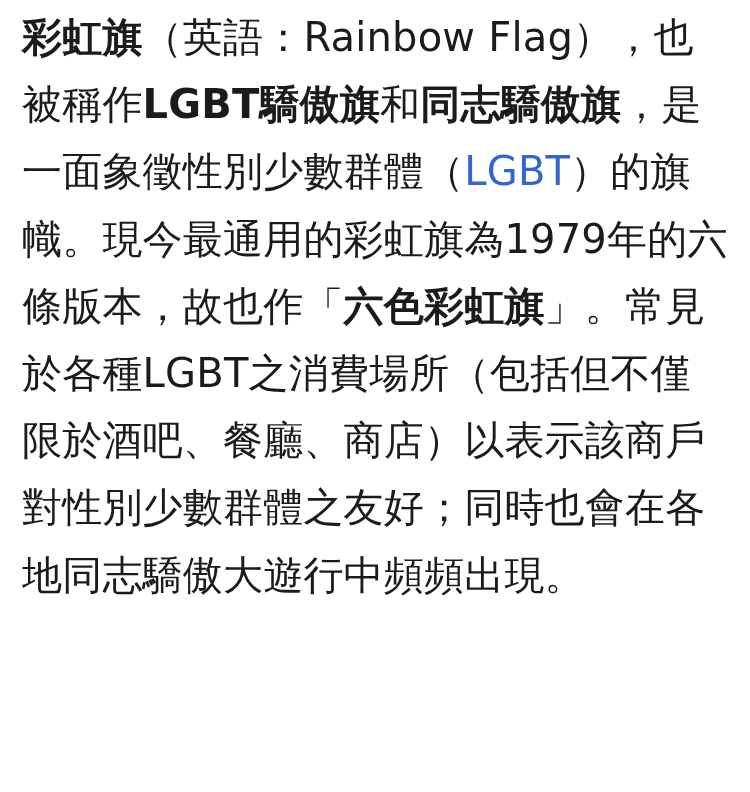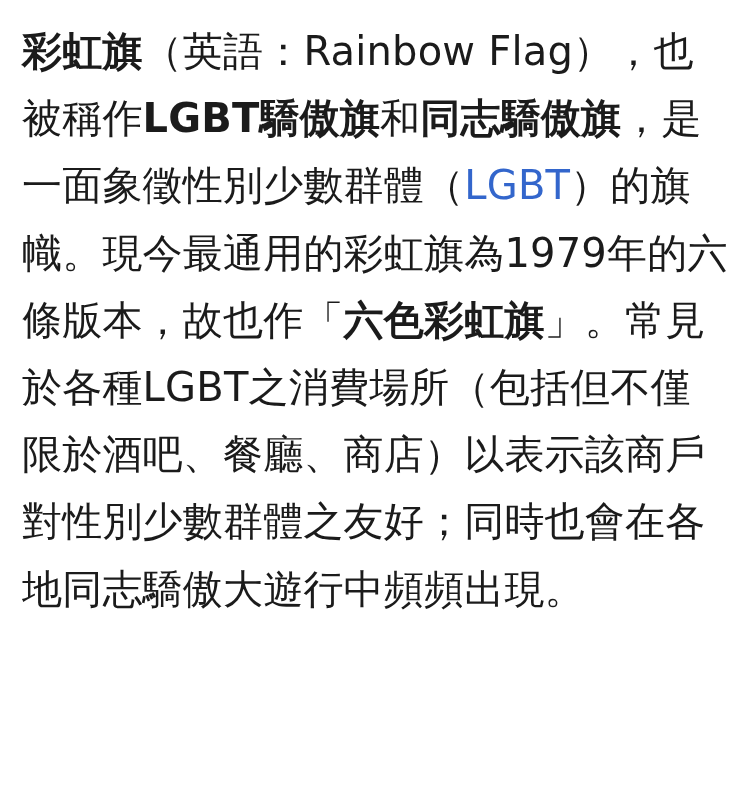--- a/index.html
+++ b/index.html
@@ -7,21 +7,21 @@
     padding: 0;
     background: #ffffff;
   }
   body {
     width: 750px;
     height: 792px;
     overflow: hidden;
     font-family: "DejaVu Sans", "Liberation Sans", sans-serif;
   }
   .article {
-    padding: 18px 22px 0 22px;
+    padding: 4px 22px 0 22px;
     box-sizing: border-box;
     width: 750px;
   }
   .para {
     margin: 0;
     font-size: 40px;
     line-height: 1.68;
     color: #1b1b1b;
     letter-spacing: 0.2px;
     text-align: left;

